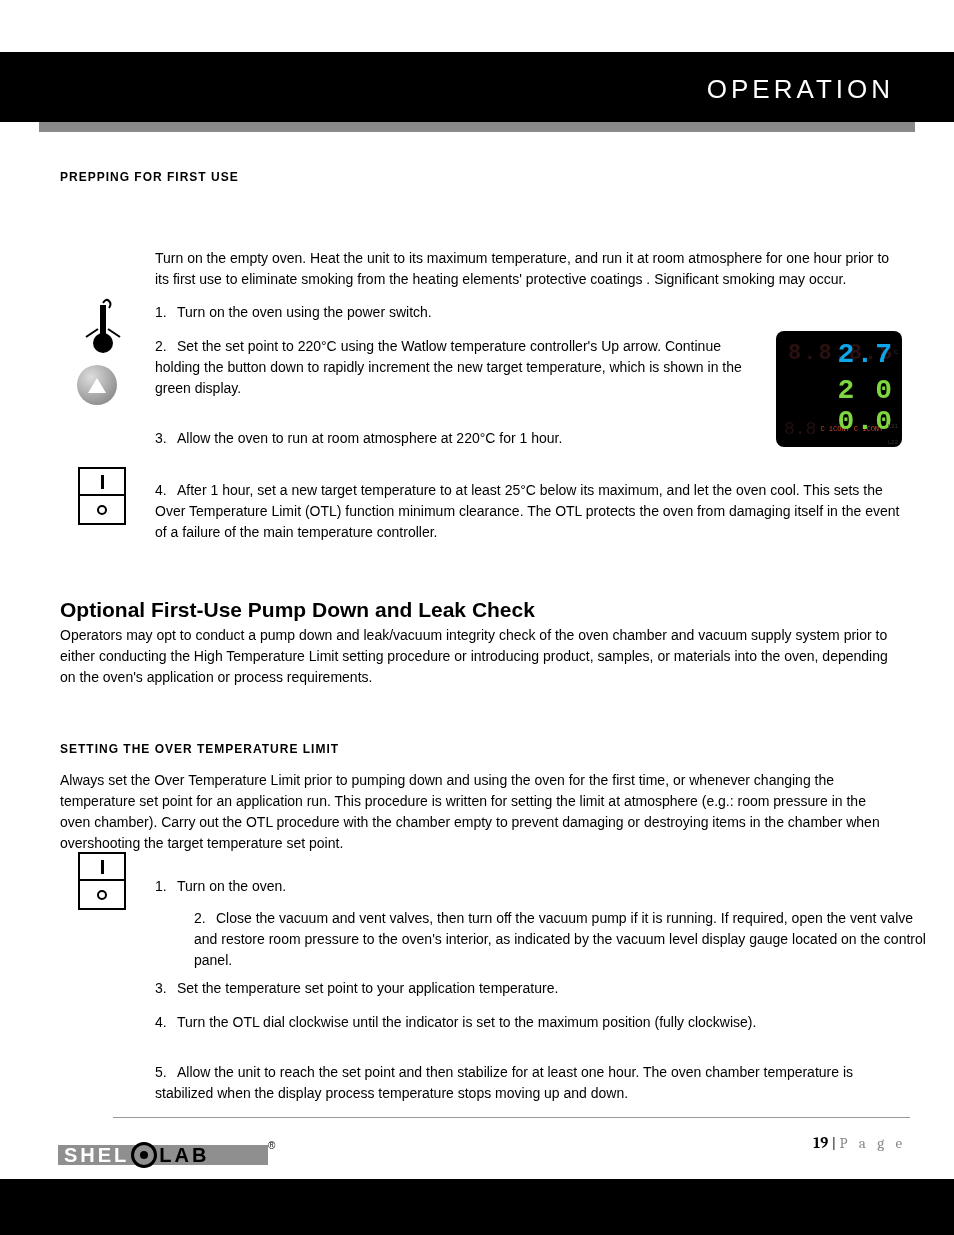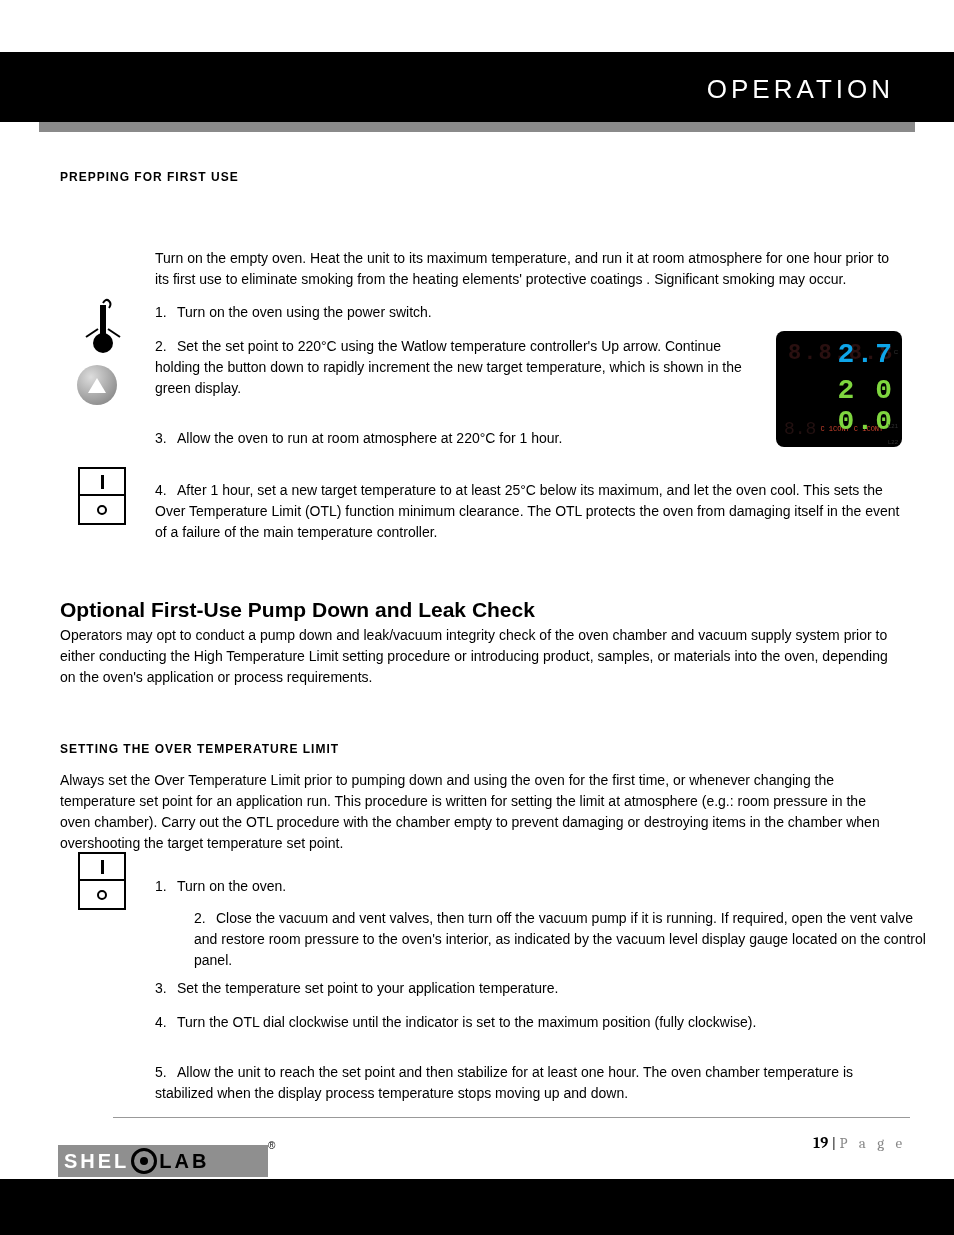--- a/index.html
+++ b/index.html
@@ -29,21 +29,21 @@
   .watlow .row1 { height: 34px; }
   .watlow .green { color: #7fd63f; font-size: 28px; position: relative; }
   .watlow .row2 { height: 34px; margin-top: 2px; }
   .watlow .row3 { height: 28px; margin-top: 6px; display: flex; align-items: center; }
   .watlow .mini-dim { color: #221010; font-family: "Courier New", monospace; font-size: 18px; margin-right: 4px; }
   .watlow .mini { color: #d2452e; font-family: "Courier New", monospace; font-size: 7px; line-height: 7px; }
   .watlow .minibox { display: flex; margin-right: 4px; }
   .watlow .tiny-label { position: absolute; right: 4px; color: #333; font-size: 6px; }
   
   .footrule { position: absolute; left: 113px; top: 1117px; width: 797px; height: 1px; background: #999; }
-  .logo { position: absolute; left: 58px; top: 1145px; width: 210px; height: 14px; background: #8f8f8f; display: flex; align-items: center; padding: 16px 6px; }
+  .logo { position: absolute; left: 58px; top: 1145px; width: 210px; height: 14px; background: #8f8f8f; display: flex; align-items: center; padding: 10px 6px; }
   .logo .shel { color: #fff; font-weight: bold; letter-spacing: 3px; font-size: 20px; font-family: Arial, sans-serif; }
   .logo .circle { width: 26px; height: 26px; border: 3px solid #000; border-radius: 50%; margin: 0 2px; display: flex; align-items: center; justify-content: center; }
   .logo .circle .dot { width: 8px; height: 8px; background: #000; border-radius: 50%; }
   .logo .lab { color: #000; font-weight: 900; letter-spacing: 3px; font-size: 20px; font-family: Arial, sans-serif; }
   .logo-reg { position: absolute; left: 268px; top: 1140px; font-size: 10px; }
   .pagenum { position: absolute; right: 48px; top: 1134px; font-family: Cambria, Georgia, serif; font-size: 15px; }
   .pagenum .p { color: #888; letter-spacing: 4px; }
   .black-foot { position: absolute; left: 0; top: 1179px; width: 954px; height: 56px; background: #000; }
 </style>
 </head>

